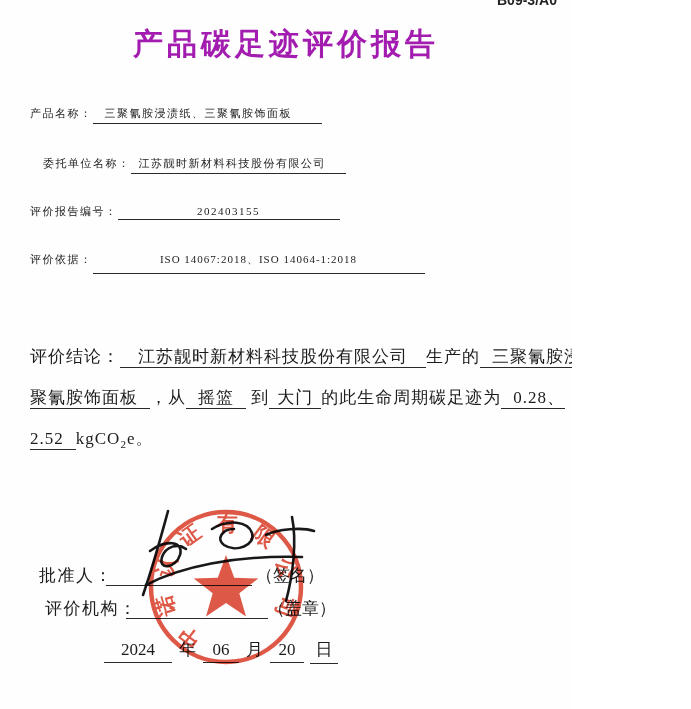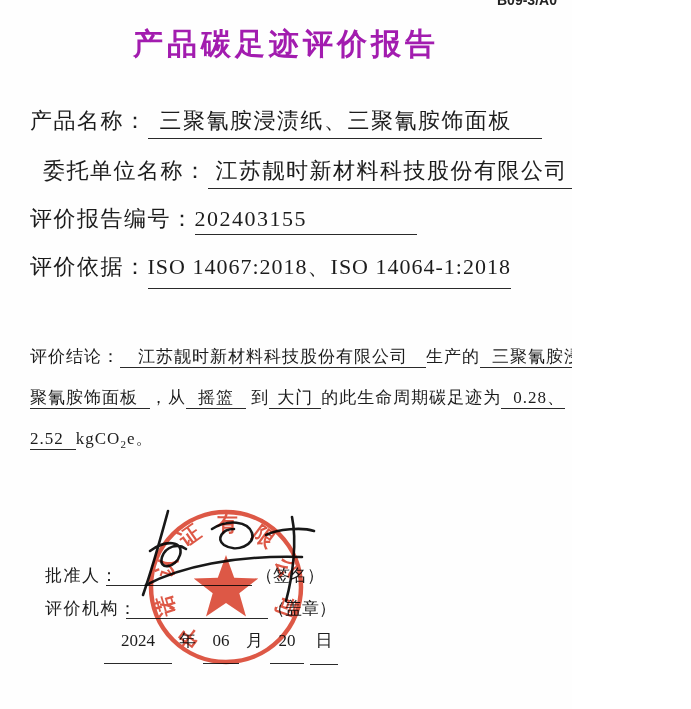--- a/index.html
+++ b/index.html
@@ -8,41 +8,41 @@
     font-family:"Liberation Serif", serif;color:#1c1c1c;overflow:hidden;
   }
   .doc-code{
     position:absolute;left:497px;top:-8px;
     font-family:"Liberation Sans", sans-serif;font-weight:bold;font-size:14px;color:#222;
   }
   .title{
     position:absolute;left:0;top:24px;width:100%;margin:0;text-align:center;
     font-size:30px;font-weight:bold;letter-spacing:4px;color:#a21caf;
   }
-  .field{position:absolute;left:30px;font-size:22px;letter-spacing:1.5px;white-space:nowrap;}
+  .field{position:absolute;left:30px;font-size:11px;letter-spacing:1.5px;white-space:nowrap;}
   .u{border-bottom:1.6px solid #2a2a2a;}
   .flabel{display:inline-block;}
   .fvalue{display:inline-block;}
   .f1 .fvalue{padding:0 30px 2px 12px;}
   .f2 .fvalue{padding:0 20px 2px 8px;}
-  .f3 .fvalue{min-width:222px;padding-bottom:2px;}
+  .f3 .fvalue{min-width:222px;text-align:center;padding-bottom:2px;}
   .f4 .fvalue{min-width:332px;text-align:center;padding-bottom:6px;letter-spacing:1px;}
   .conclusion{
     position:absolute;left:30px;top:336px;width:640px;margin:0;
     font-size:17px;line-height:41px;letter-spacing:1px;color:#1c1c1c;
   }
   .conclusion .u{padding-bottom:1px;}
   .pad18{padding-left:18px;padding-right:18px;}
   .pad12{padding-left:12px;padding-right:12px;}
   .pad8{padding-left:8px;padding-right:8px;}
   .unit sub{font-size:11px;}
   .sig-label{position:absolute;font-size:17px;letter-spacing:1.5px;white-space:nowrap;z-index:1;}
   .sig-line{position:absolute;height:21px;border-bottom:1.6px solid #2a2a2a;z-index:1;}
   .date-wrap{position:absolute;left:104px;top:629px;font-size:17px;white-space:nowrap;z-index:1;}
-  .dseg{display:inline-block;text-align:center;padding-bottom:12px;}
+  .dseg{display:inline-block;text-align:center;padding-bottom:2px;margin-top:9px;}
   .dunit{display:inline-block;margin:0 7px;letter-spacing:0;}
   .stamp{position:absolute;left:143px;top:504px;z-index:2;mix-blend-mode:multiply;opacity:.92;}
   .signature{position:absolute;left:116px;top:491px;z-index:3;mix-blend-mode:multiply;}
   .stamp text{font-family:"Liberation Serif", serif;font-weight:bold;}
 </style>
 </head>
 <body>
 
 <div class="page">
 
@@ -61,21 +61,21 @@
   <div class="field f3" style="top:204px;">
     <span class="flabel">评价报告编号：</span><span class="fvalue u">202403155</span>
   </div>
 
   <div class="field f4" style="top:252px;">
     <span class="flabel">评价依据：</span><span class="fvalue u">ISO 14067:2018、ISO 14064-1:2018</span>
   </div>
 
   <p class="conclusion"><span>评价结论：</span><span class="u pad18">江苏靓时新材料科技股份有限公司</span><span>生产的</span><span class="u pad12">三聚氰胺浸渍纸、三聚氰胺饰面板</span><span>，从</span><span class="u pad12">摇篮</span> <span>到</span><span class="u pad8">大门</span><span>的此生命周期碳足迹为</span><span class="u pad12">0.28、2.52</span><span class="unit"><span>kgCO</span><sub>2</sub><span>e。</span></span></p>
 
-  <span class="sig-label" style="left:45px;top:564px;">批准人：</span>
+  <span class="sig-label" style="left:39px;top:564px;">批准人：</span>
   <span class="sig-line" style="left:106px;top:564px;width:146px;"></span>
   <span class="sig-label" style="left:256px;top:564px;letter-spacing:0;text-align:right;">（签名）</span>
 
   <span class="sig-label" style="left:45px;top:597px;">评价机构：</span>
   <span class="sig-line" style="left:126px;top:597px;width:142px;"></span>
   <span class="sig-label" style="left:268px;top:597px;letter-spacing:0;">（盖章）</span>
 
   <span class="date-wrap"><span class="dseg u" style="min-width:68px;">2024</span><span class="dunit">年</span><span class="dseg u" style="min-width:36px;">06</span><span class="dunit">月</span><span class="dseg u" style="min-width:34px;">20</span><span class="dseg u" style="min-width:28px;margin-left:6px;">日</span></span>
 
   <svg class="stamp" width="167" height="167" viewBox="0 0 167 167">

